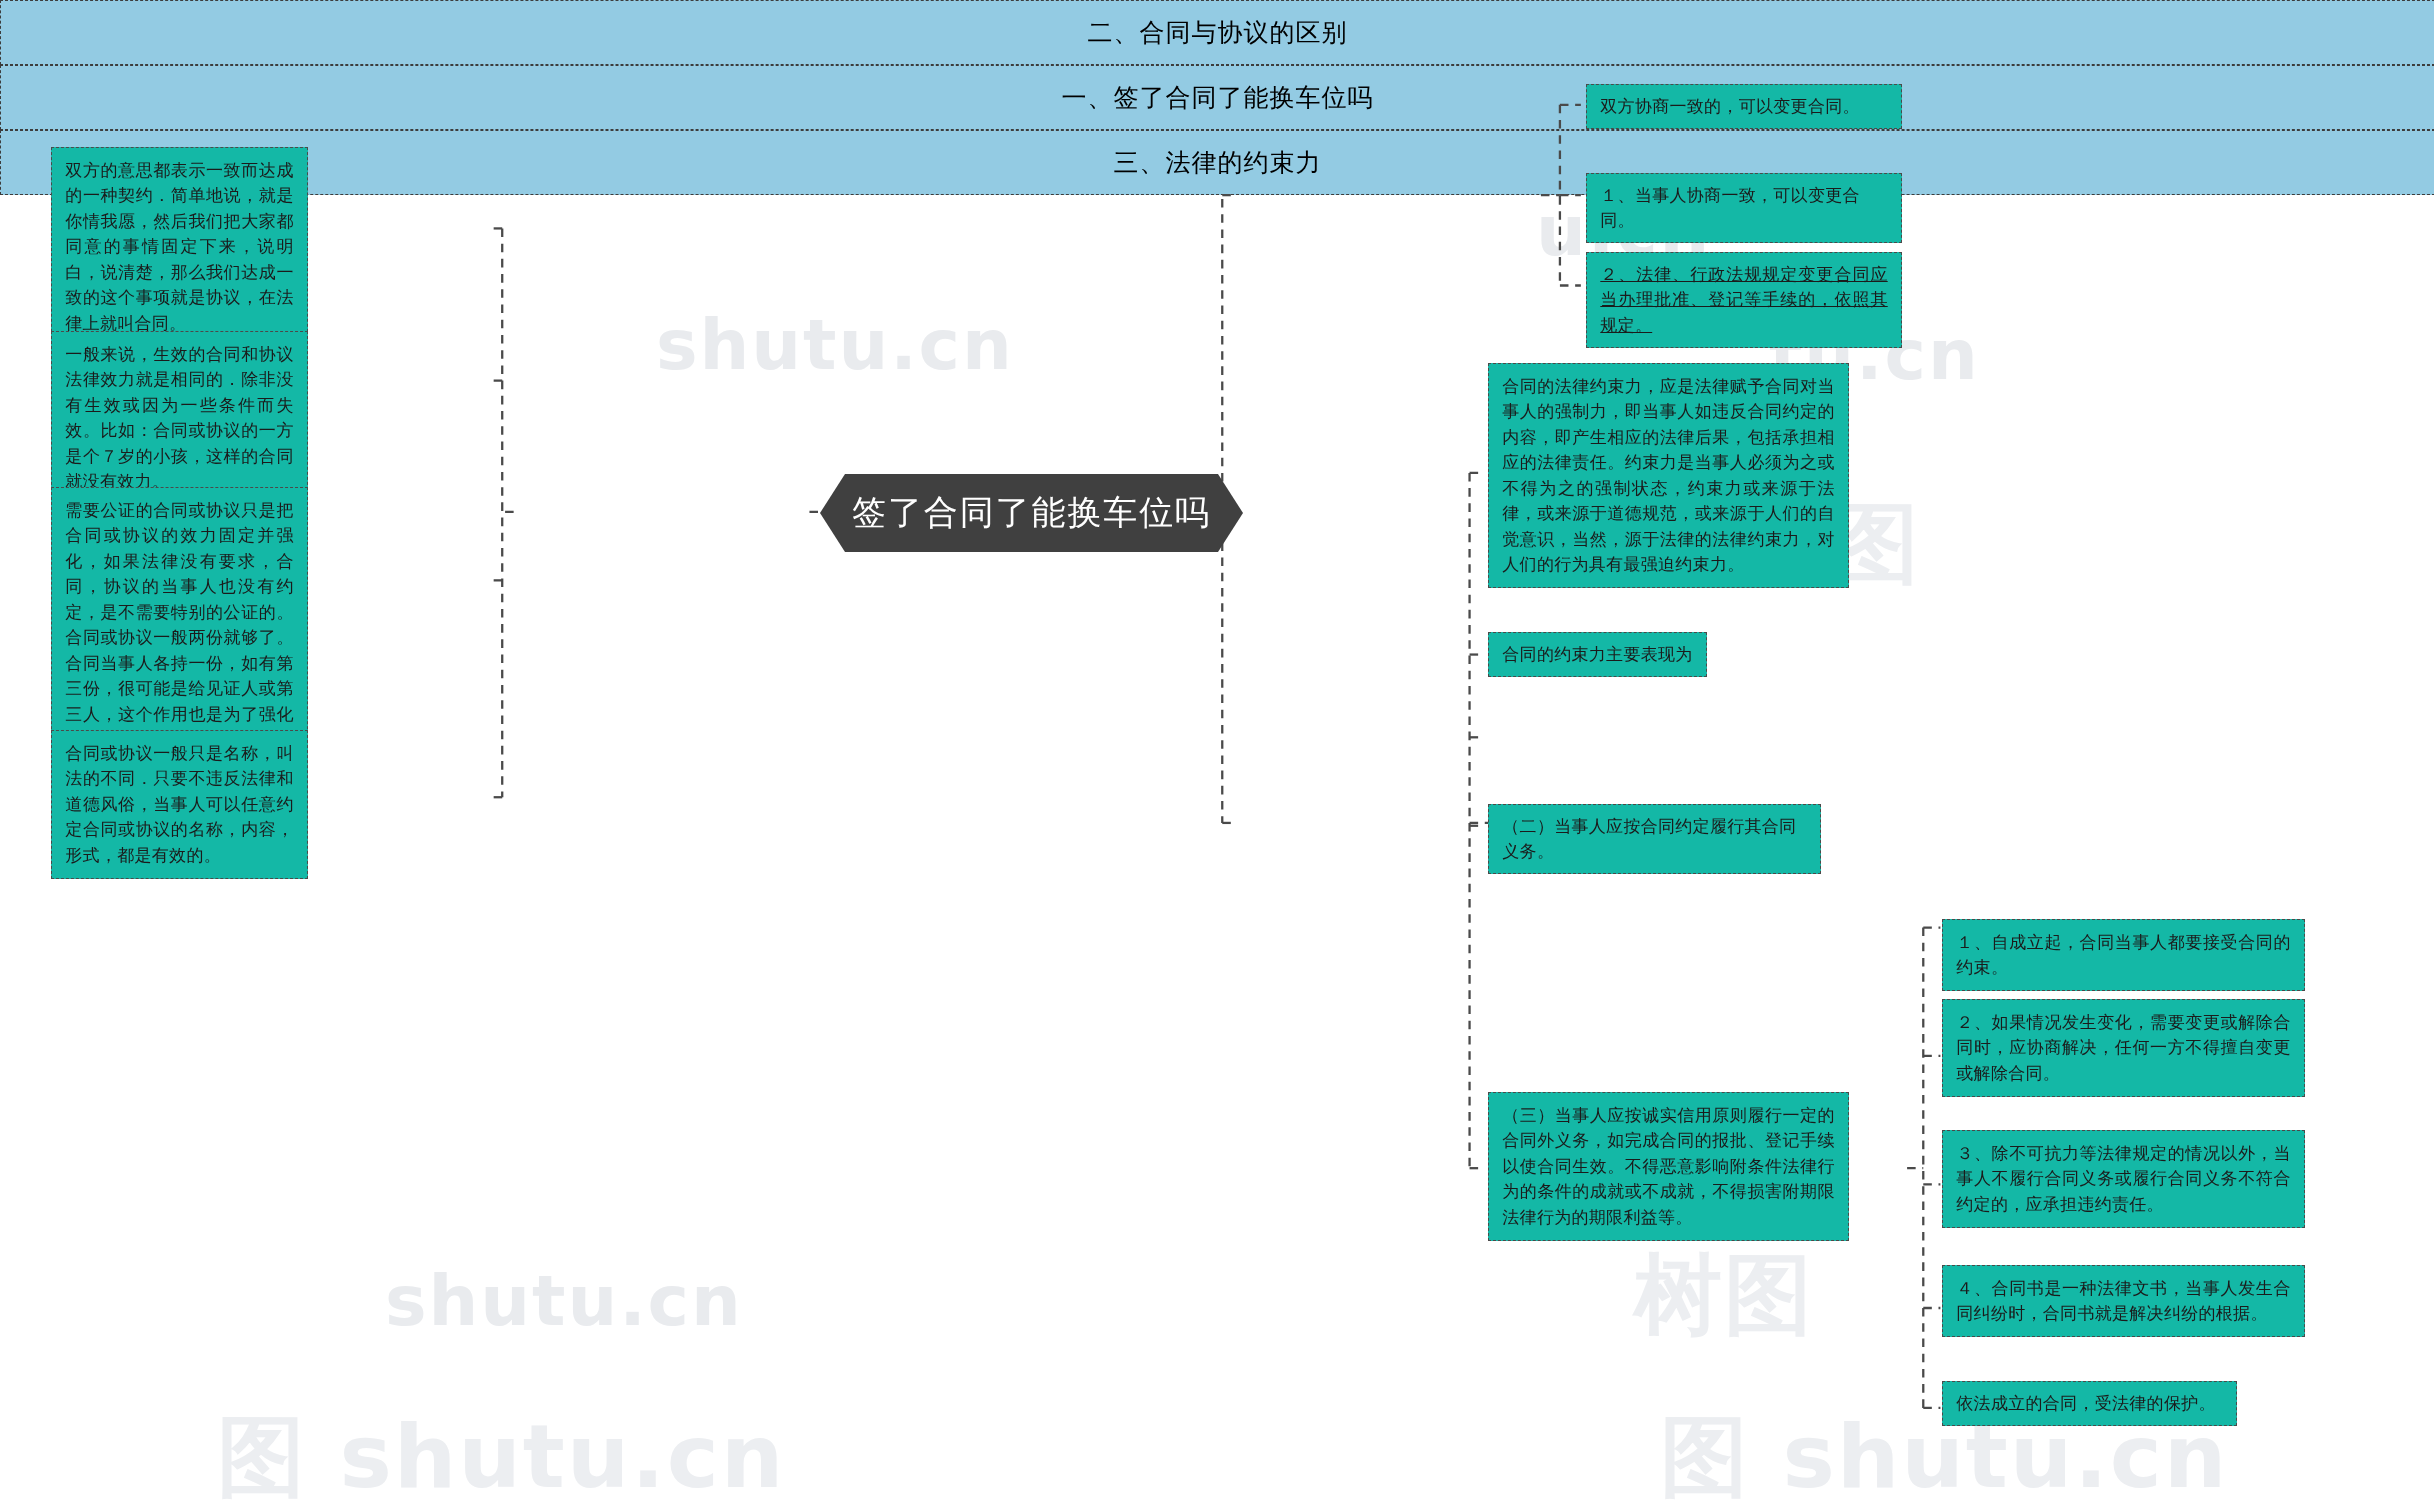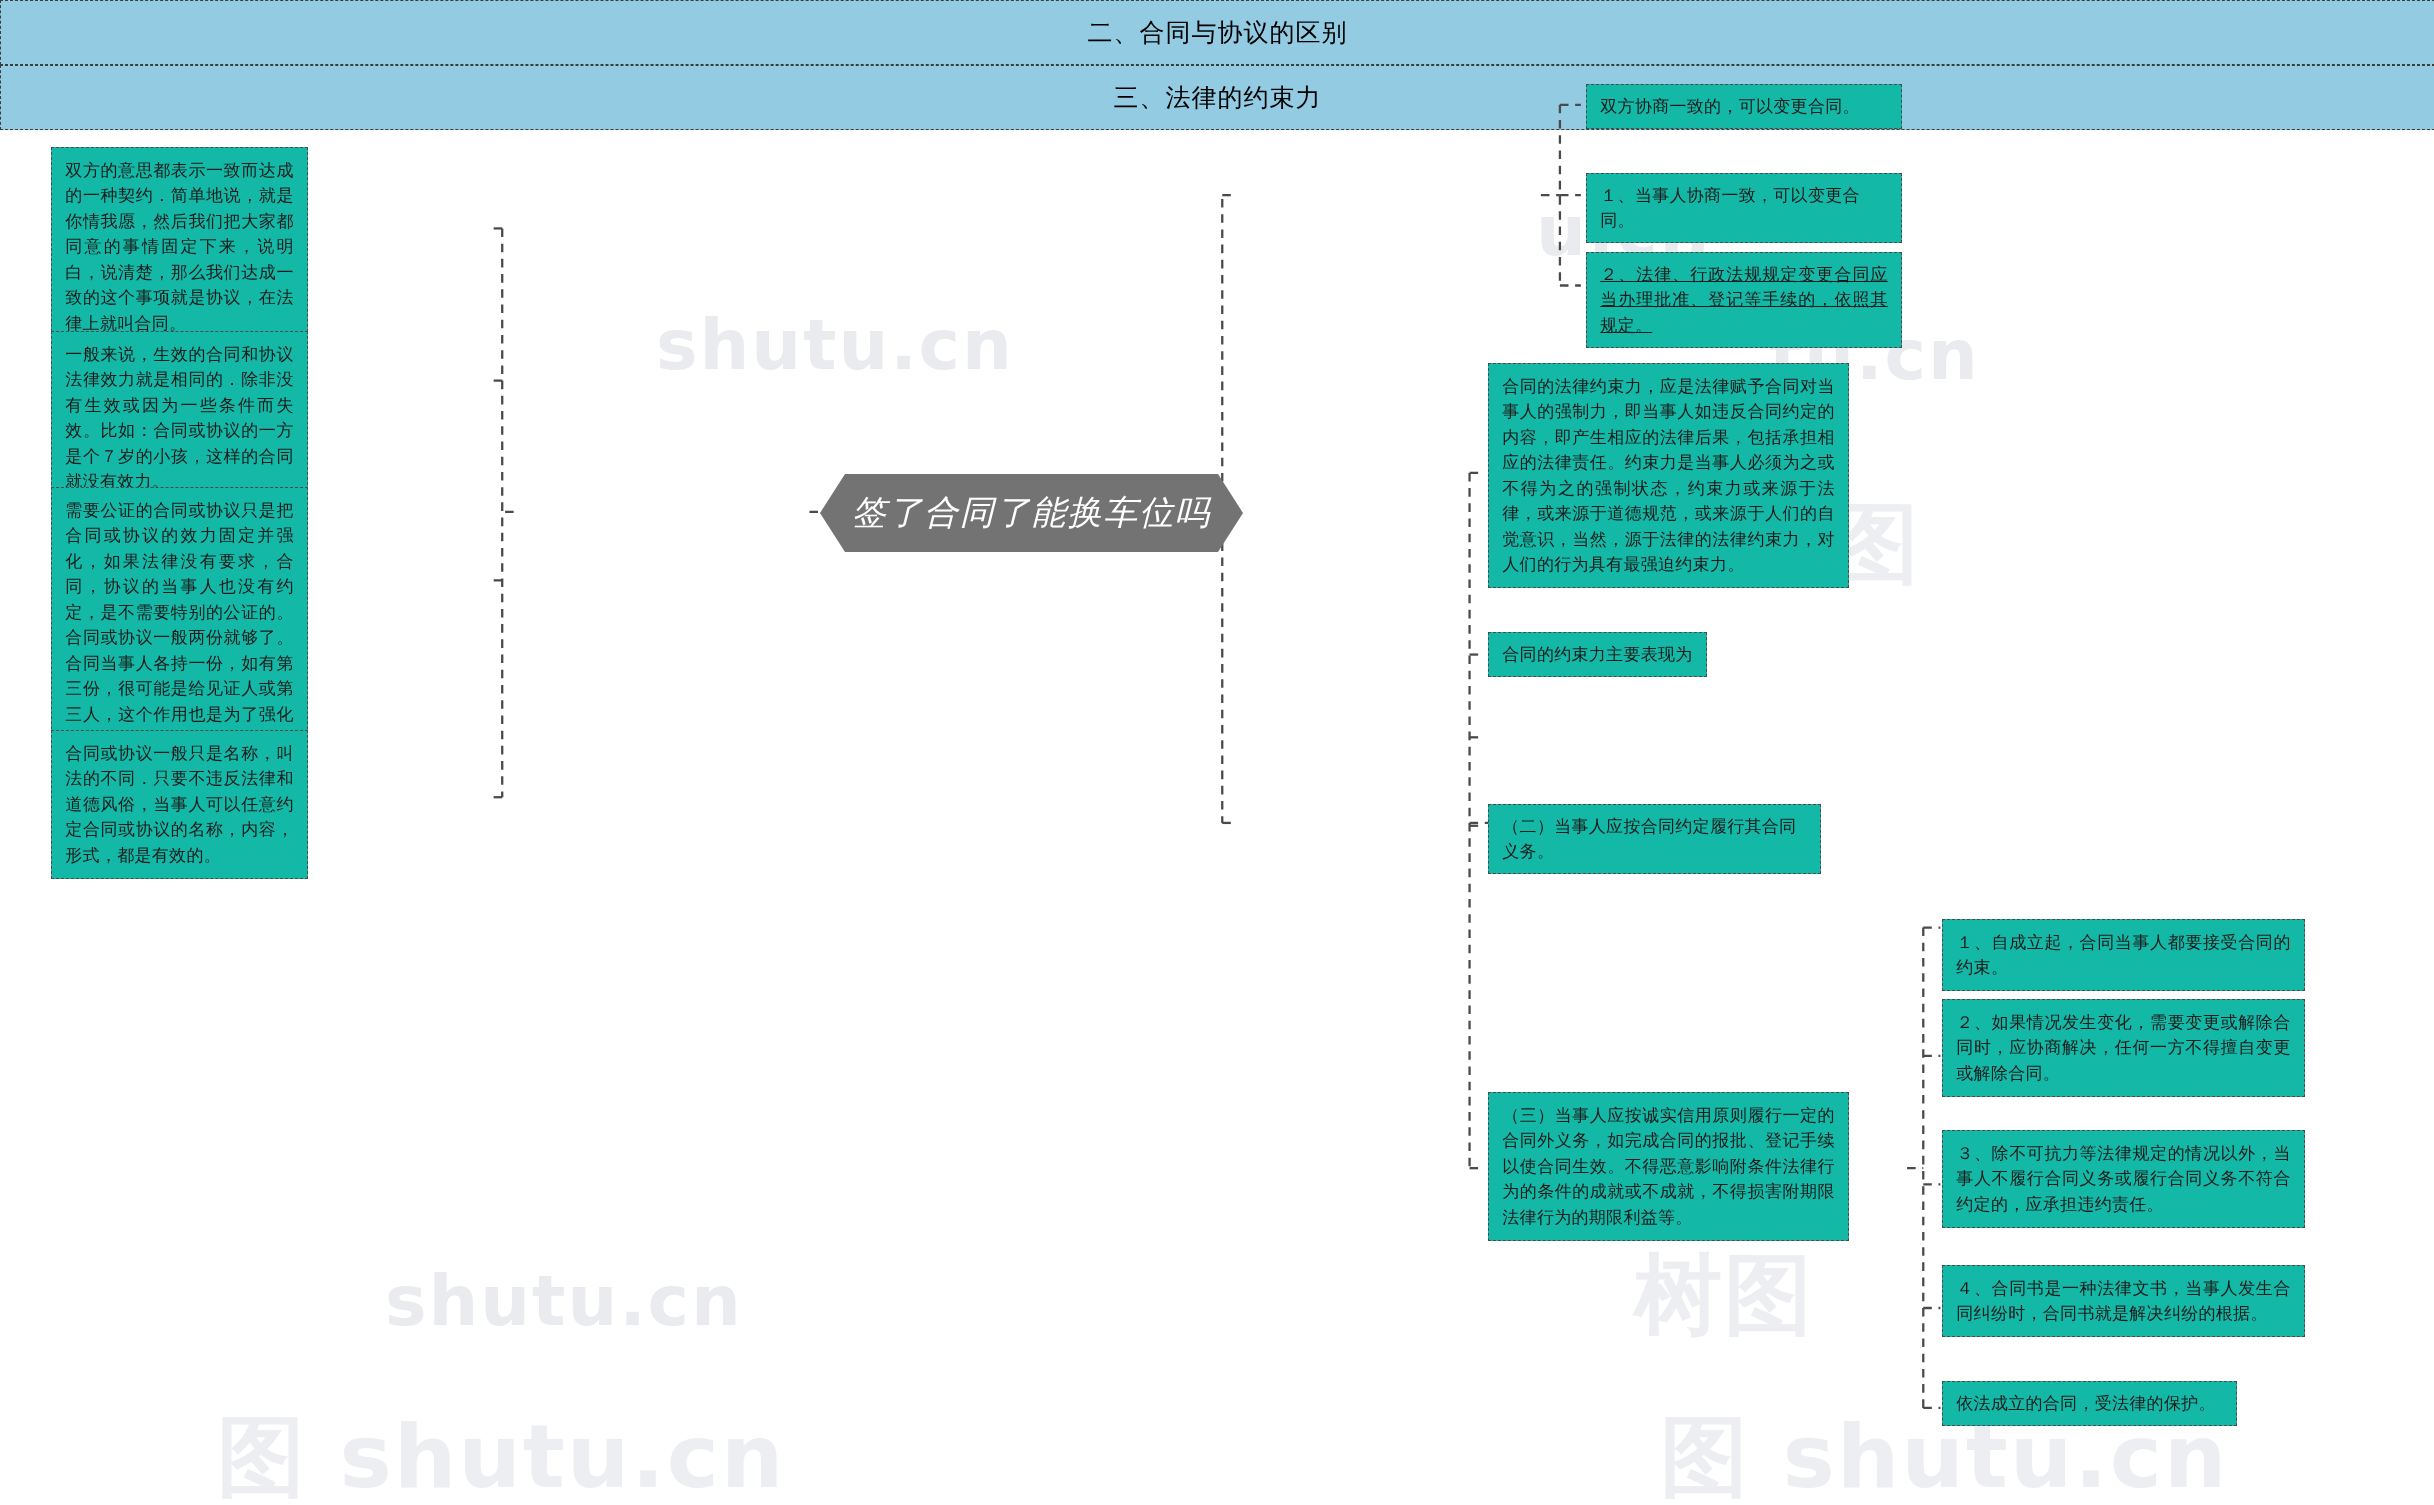--- a/index.html
+++ b/index.html
@@ -54,29 +54,28 @@
     padding:15px 17px;
     font-size:25px;
     letter-spacing:1px;
     text-align:center;
     white-space:nowrap;
   }
 
   .root{
     position:absolute;
     z-index:4;
-    background:#737373;
+    background:#404040;
     color:#ffffff;
     font-size:34px;
     letter-spacing:1.9px;
     white-space:nowrap;
     padding:16px 32px;
     text-align:center;
     clip-path:polygon(0 50%, 25px 0, calc(100% - 25px) 0, 100% 50%, calc(100% - 25px) 100%, 25px 100%);
-    font-style:italic;
   }
 
   
   .just{text-align:justify;text-justify:inter-ideograph;}
 </style>
 </head>
 <body>
 
 <div id="canvas">
 
@@ -137,20 +136,21 @@
   <div class="branch" style="left:521px;top:483px;">二、合同与协议的区别</div>
 
   <div class="node leaf just" style="left:51px;top:147px;width:257px;">双方的意思都表示一致而达成的一种契约．简单地说，就是你情我愿，然后我们把大家都同意的事情固定下来，说明白，说清楚，那么我们达成一致的这个事项就是协议，在法律上就叫合同。</div>
 
   <div class="node leaf just" style="left:51px;top:331px;width:257px;">一般来说，生效的合同和协议法律效力就是相同的．除非没有生效或因为一些条件而失效。比如：合同或协议的一方是个７岁的小孩，这样的合同就没有效力。</div>
 
   <div class="node leaf just" style="left:51px;top:487px;width:257px;">需要公证的合同或协议只是把合同或协议的效力固定并强化，如果法律没有要求，合同，协议的当事人也没有约定，是不需要特别的公证的。合同或协议一般两份就够了。合同当事人各持一份，如有第三份，很可能是给见证人或第三人，这个作用也是为了强化合同或协议的效力，由双方当事人约定的。</div>
 
   <div class="node leaf just" style="left:51px;top:730px;width:257px;">合同或协议一般只是名称，叫法的不同．只要不违反法律和道德风俗，当事人可以任意约定合同或协议的名称，内容，形式，都是有效的。</div>
 
+  <div class="branch" style="left:1238px;top:171px;">一、签了合同了能换车位吗</div>
 
   <div class="node leaf tight" style="left:1586px;top:84px;width:316px;">双方协商一致的，可以变更合同。</div>
 
   <div class="node leaf tight" style="left:1586px;top:173px;width:316px;">１、当事人协商一致，可以变更合同。</div>
 
   <div class="node leaf tight just" style="left:1586px;top:252px;width:316px;text-decoration:underline;">２、法律、行政法规规定变更合同应当办理批准、登记等手续的，依照其规定。</div>
 
   <div class="branch" style="left:1495px;top:799px;">三、法律的约束力</div>
 
   <div class="node leaf just" style="left:1488px;top:363px;width:361px;">合同的法律约束力，应是法律赋予合同对当事人的强制力，即当事人如违反合同约定的内容，即产生相应的法律后果，包括承担相应的法律责任。约束力是当事人必须为之或不得为之的强制状态，约束力或来源于法律，或来源于道德规范，或来源于人们的自觉意识，当然，源于法律的法律约束力，对人们的行为具有最强迫约束力。</div>

